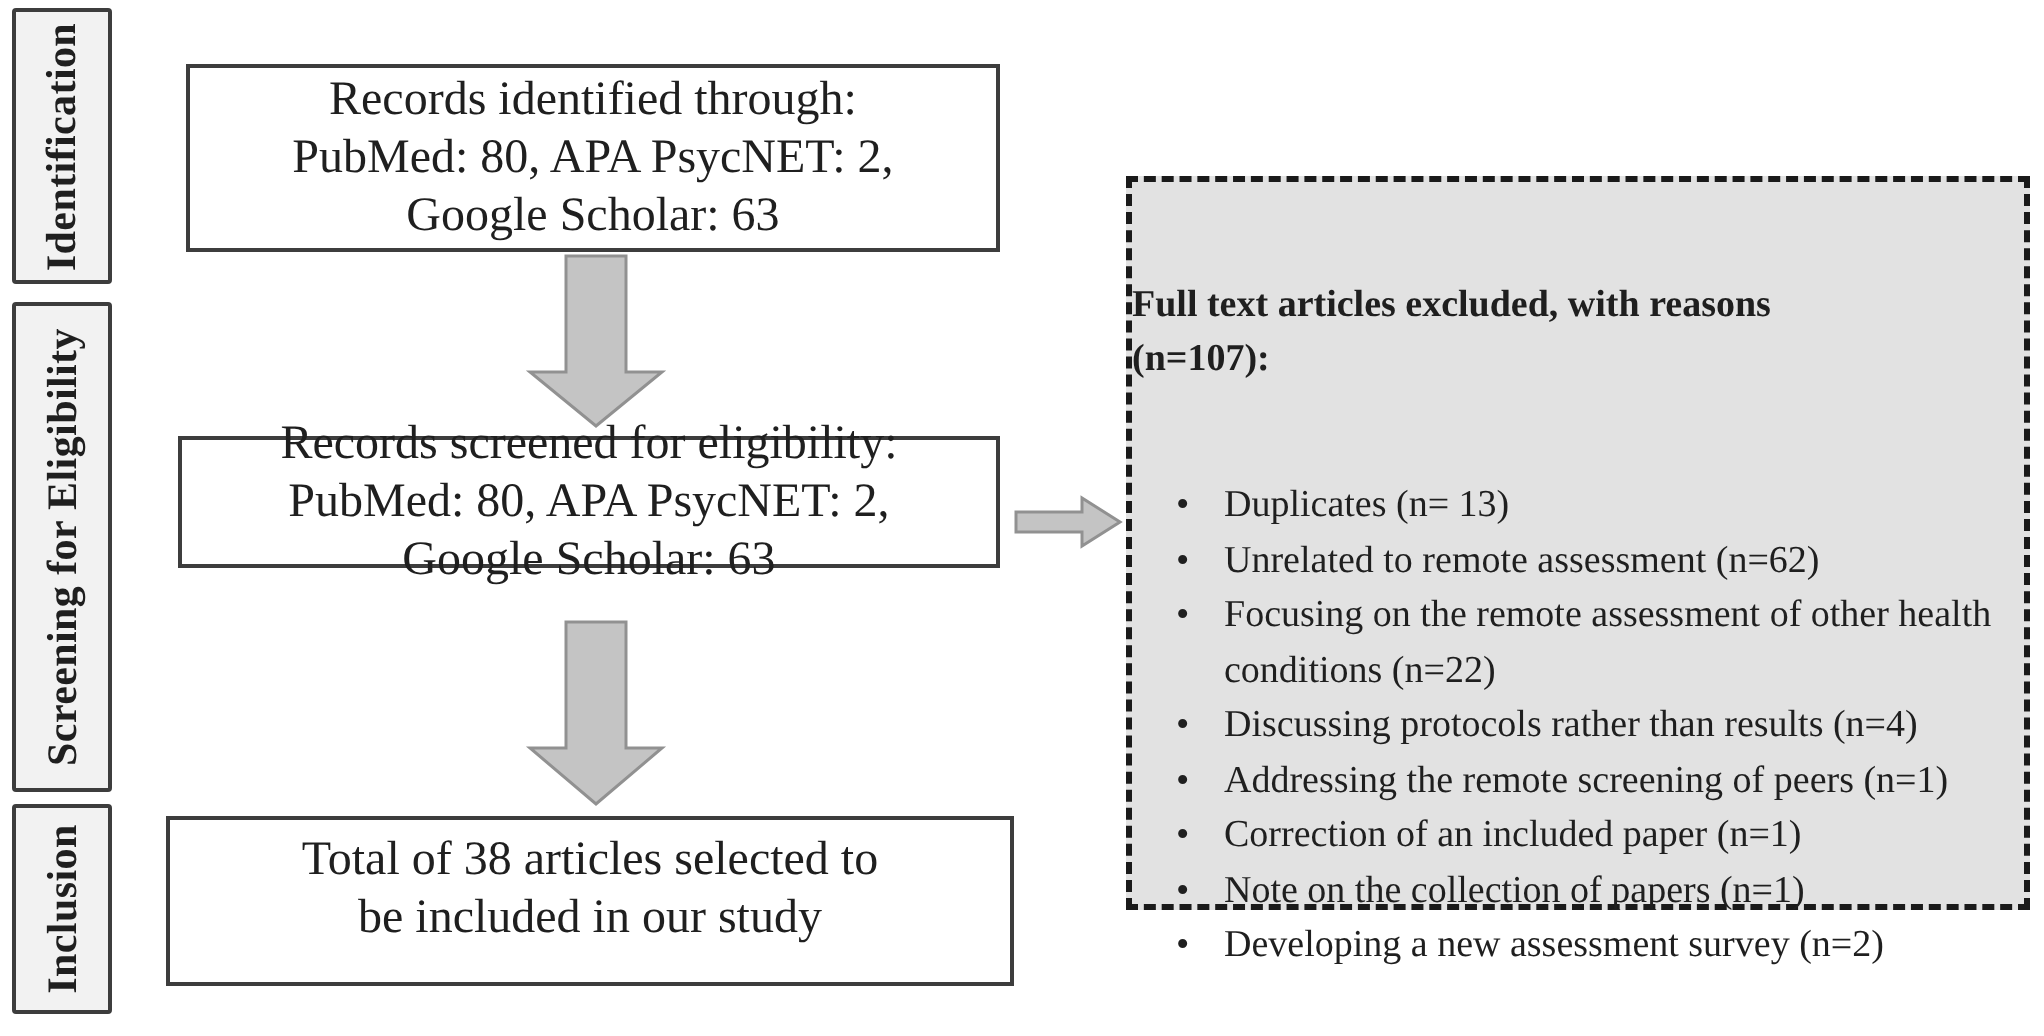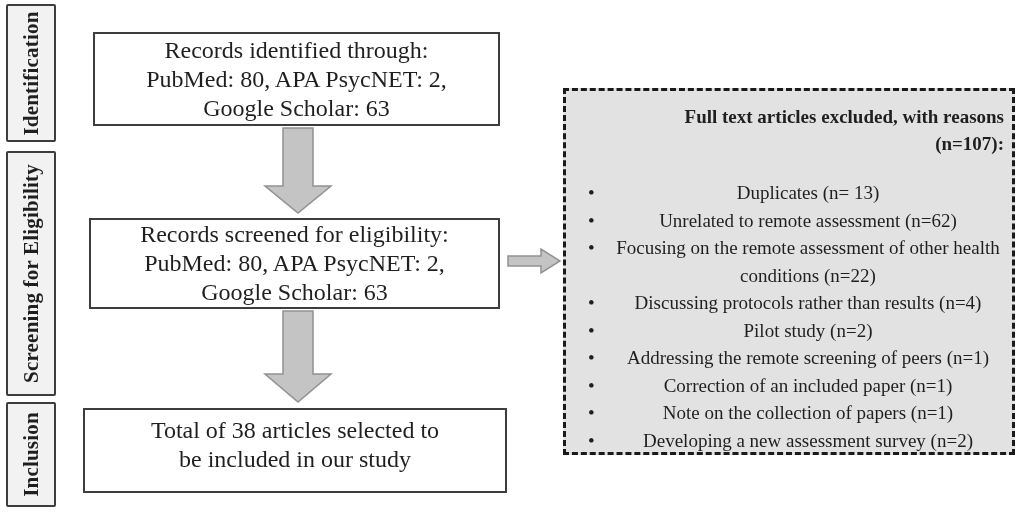--- a/index.html
+++ b/index.html
@@ -54,45 +54,45 @@
     border: 2px solid var(--box-border);
     display: flex;
     flex-direction: column;
     align-items: center;
     justify-content: center;
     text-align: center;
     font-size: 24px;
     line-height: 29px;
   }
   .flow-box-identification { left: 93px; top: 32px;  width: 407px; height: 94px; }
-  .flow-box-screening      { left: 89px; top: 218px; width: 411px; height: 91px; }
+  .flow-box-screening      { left: 89px; top: 218px; width: 411px; height: 66px; }
   .flow-box-inclusion      { left: 83px; top: 408px; width: 424px; height: 85px; padding-bottom: 12px; align-items: center; }
 
   
   .excl-box {
     position: absolute;
     left: 563px;
     top: 88px;
     width: 452px;
     height: 367px;
     background: var(--exclusion-fill);
     border: 3px dashed var(--exclusion-border);
     padding: 12px 8px 0 0;
   }
   .excl-title {
-    text-align: right;
+    text-align: left;
     font-weight: bold;
     font-size: 19px;
     line-height: 27px;
+    margin-top: 36px;
   }
   .excl-list {
-    margin: 22px 0 0 0;
+    margin: 46px 0 0 0;
     padding-left: 20px;
     list-style: none;
-    text-align: center;
   }
   .excl-list li {
     position: relative;
     padding-left: 26px;
     font-size: 19px;
     line-height: 27.5px;
   }
   .excl-list li::before {
     content: "\2022";
     position: absolute;
@@ -150,21 +150,20 @@
   <div class="excl-box">
     <div class="excl-title">
       <div>Full text articles excluded, with reasons</div>
       <div>(n=107):</div>
     </div>
     <ul class="excl-list">
         <li>Duplicates (n= 13)</li>
         <li>Unrelated to remote assessment (n=62)</li>
         <li>Focusing on the remote assessment of other health conditions (n=22)</li>
         <li>Discussing protocols rather than results (n=4)</li>
-        <li>Pilot study (n=2)</li>
         <li>Addressing the remote screening of peers (n=1)</li>
         <li>Correction of an included paper (n=1)</li>
         <li>Note on the collection of papers (n=1)</li>
         <li>Developing a new assessment survey (n=2)</li>
       </ul>
   </div>
 
   <svg class="arrows-overlay" viewBox="0 0 1022 518" xmlns="http://www.w3.org/2000/svg">
     <polygon points="283,128 313,128 313,186 331,186 298,213 265,186 283,186"></polygon>
     <polygon points="283,311 313,311 313,374 331,374 298,402 265,374 283,374"></polygon>

